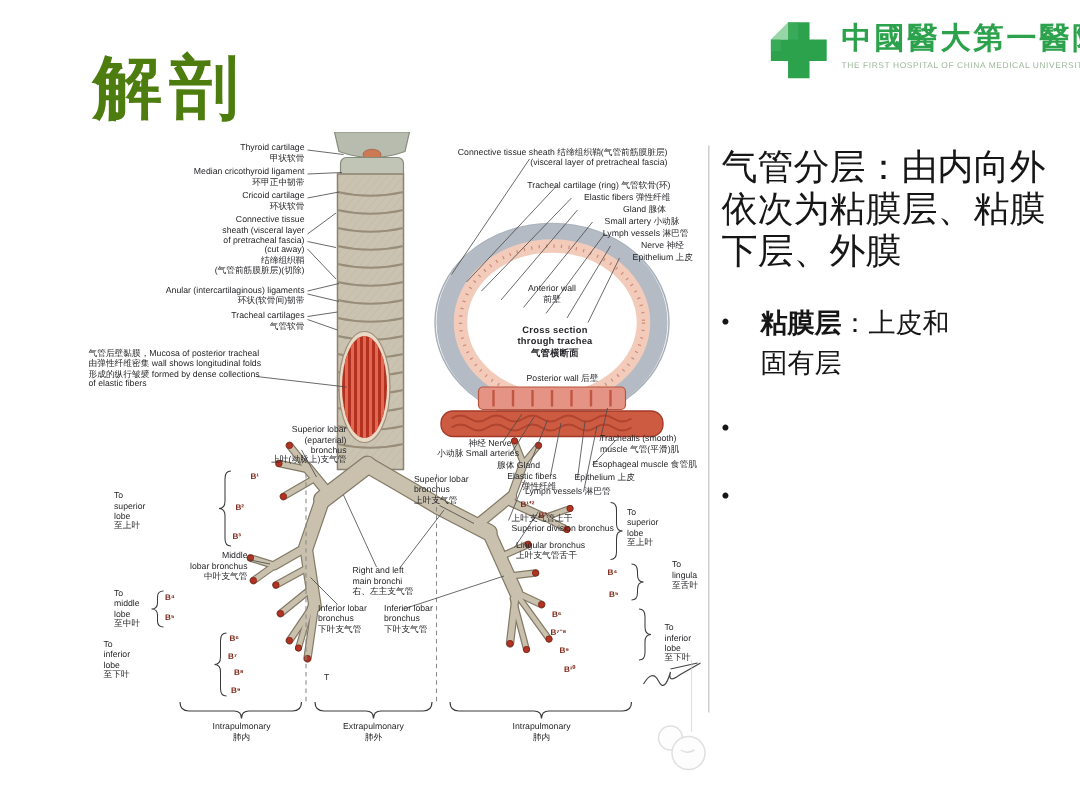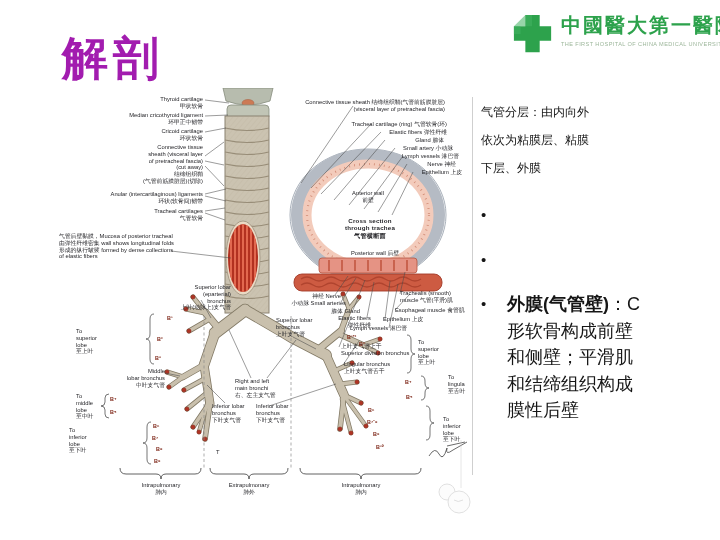--- a/index.html
+++ b/index.html
@@ -1,29 +1,29 @@
 <!DOCTYPE html>
 <html><head>
 <meta charset="utf-8">
 <style>
   html,body{margin:0;padding:0;background:#e8e8e8;}
   .slide{position:relative;width:720px;height:540px;background:#ffffff;overflow:hidden;
          font-family:"Liberation Sans",sans-serif;}
-  .title{position:absolute;left:62px;top:28px;font-size:46px;font-weight:900;color:#a21caf;
+  .title{position:absolute;left:62px;top:28px;font-size:46px;font-weight:900;color:#4d7c0f;
          letter-spacing:5px;}
   
   .logo{position:absolute;left:512px;top:12px;display:flex;align-items:flex-start;gap:7px;}
   .logo .cross{width:42px;height:44px;}
   .logo .cn{color:#2da24c;font-size:20px;font-weight:bold;letter-spacing:2px;
             font-family:"Liberation Serif",serif;white-space:nowrap;}
   .logo .en{color:#9cb69a;font-size:5.6px;letter-spacing:.4px;margin-top:2px;white-space:nowrap;}
   
   .divider{position:absolute;left:472px;top:97px;width:1px;height:378px;background:#cfcfcf;}
   .notes{position:absolute;left:481px;top:98px;width:228px;color:#161616;}
-  .notes .intro{font-size:12px;line-height:28px;white-space:pre-line;margin:0;}
+  .notes .intro{font-size:24px;line-height:28px;white-space:pre-line;margin:0;}
   .notes ul{list-style:none;margin:20px 0 0 0;padding:0;display:flex;flex-direction:column;gap:18px;}
   .notes li{display:flex;font-size:18px;line-height:26.5px;}
   .notes .dot{width:26px;flex:none;font-size:15px;line-height:26.5px;}
   .notes .bt{white-space:pre-line;}
   .notes .bt b{font-weight:bold;}
   
   .figure{position:absolute;left:53px;top:88px;width:420px;height:430px;}
   .figure svg{position:absolute;left:0;top:0;}
   #fig-labels{position:absolute;left:0;top:0;width:420px;height:430px;}
   .fl{position:absolute;font-size:5.8px;line-height:1.18;color:#26262a;white-space:pre-line;}
@@ -51,31 +51,28 @@
 
   <div class="divider"></div>
 
   <div class="notes">
     <p class="intro">气管分层：由内向外
 依次为粘膜层、粘膜
 下层、外膜</p>
     <ul>
       <li>
         <span class="dot">•</span>
+        <span class="bt"><b>粘膜层</b><span>：上皮和
+固有层</span></span>
       </li>
       <li>
         <span class="dot">•</span>
       </li>
       <li>
         <span class="dot">•</span>
-        <span class="bt"><b>外膜(气管壁)</b><span>：C
-形软骨构成前壁
-和侧壁；平滑肌
-和结缔组织构成
-膜性后壁</span></span>
       </li>
     </ul>
   </div>
 
   <div class="figure">
     <svg id="fig-svg" width="420" height="430" viewBox="0 0 420 430">
       <defs>
         <pattern id="hatch" width="4" height="4" patternUnits="userSpaceOnUse" patternTransform="rotate(40)">
           <line x1="0" y1="0" x2="0" y2="4" stroke="#b3a992" stroke-width="0.7"></line>
         </pattern>

